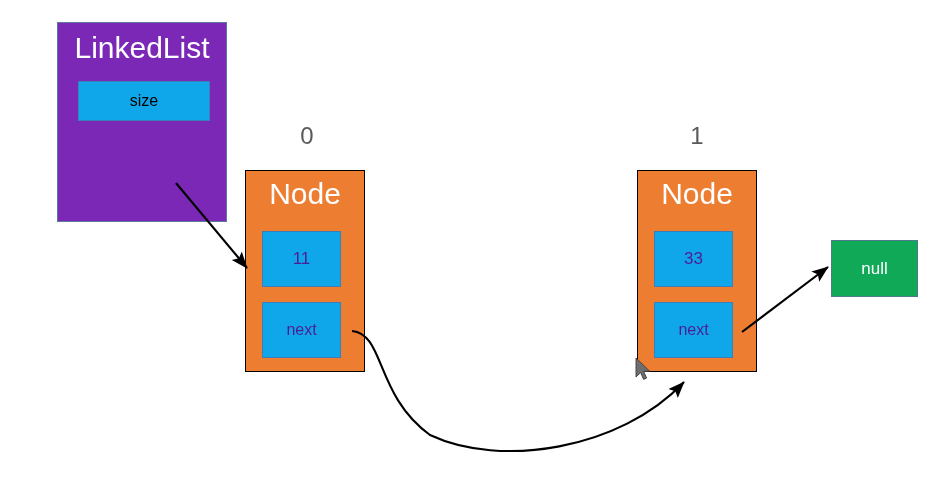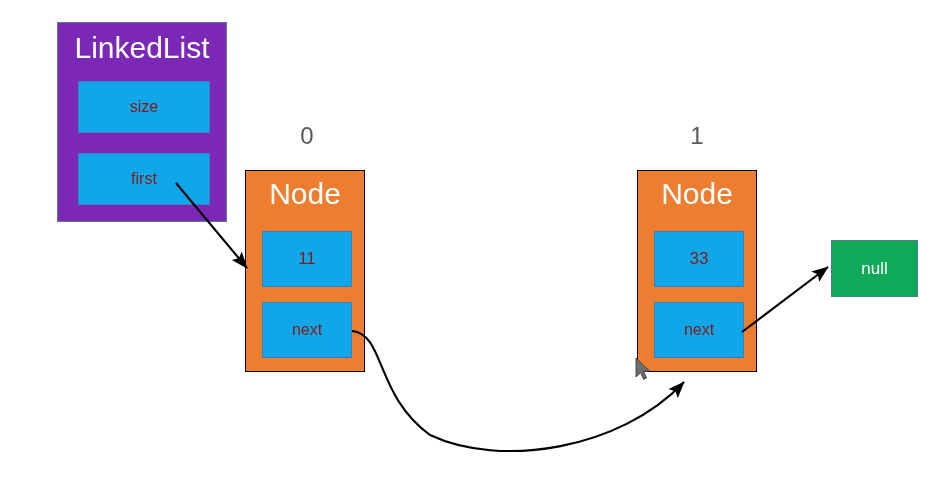--- a/index.html
+++ b/index.html
@@ -42,28 +42,28 @@
     text-align: center;
     color: #ffffff;
     font-size: 30px;
     line-height: 34px;
     letter-spacing: 0px;
   }
   .ll-field {
     position: absolute;
     left: 20px;
     width: 132px;
-    height: 52px;
+    height: 40px;
     background: #10A7EA;
     border: 1px solid #3B7FB8;
     box-sizing: border-box;
     display: flex;
     align-items: center;
     justify-content: center;
-    color: #7f1d1d;
+    color: #000000;
     font-size: 16px;
   }
   #ll-field-size { top: 58px; }
   #ll-field-first { top: 130px; }
 
   
   .node-box {
     position: absolute;
     box-sizing: border-box;
     background: #ED7D31;
@@ -80,29 +80,29 @@
     top: 6px;
     width: 100%;
     text-align: center;
     color: #ffffff;
     font-size: 30px;
     line-height: 34px;
   }
   .node-field {
     position: absolute;
     left: 16px;
-    width: 90px;
+    width: 79px;
     height: 56px;
     background: #10A7EA;
     border: 1px solid #3B7FB8;
     box-sizing: border-box;
     display: flex;
     align-items: center;
     justify-content: center;
-    color: #7f1d1d;
+    color: #4c1d95;
     font-size: 16px;
   }
   .node-field.value { top: 60px; font-size: 17px; }
   .node-field.next  { top: 131px; text-align: right; }
 
   
   .index-label {
     position: absolute;
     width: 40px;
     text-align: center;
@@ -138,23 +138,20 @@
 </style>
 </head>
 <body>
 
 <div id="canvas">
 
   <div id="linkedlist-box" class="box">
     <div id="linkedlist-title">LinkedList</div>
     <div id="ll-field-size" class="ll-field">
       <span>size</span>
-    </div>
-    <div id="ll-field-first" class="ll-field">
-      <span>first</span>
     </div>
   </div>
 
   <div id="index-label-0" class="index-label">0</div>
   <div id="index-label-1" class="index-label">1</div>
 
   <div id="node-0-box" class="node-box">
     <div class="node-title">Node</div>
     <div class="node-field value">
       <span>11</span>

